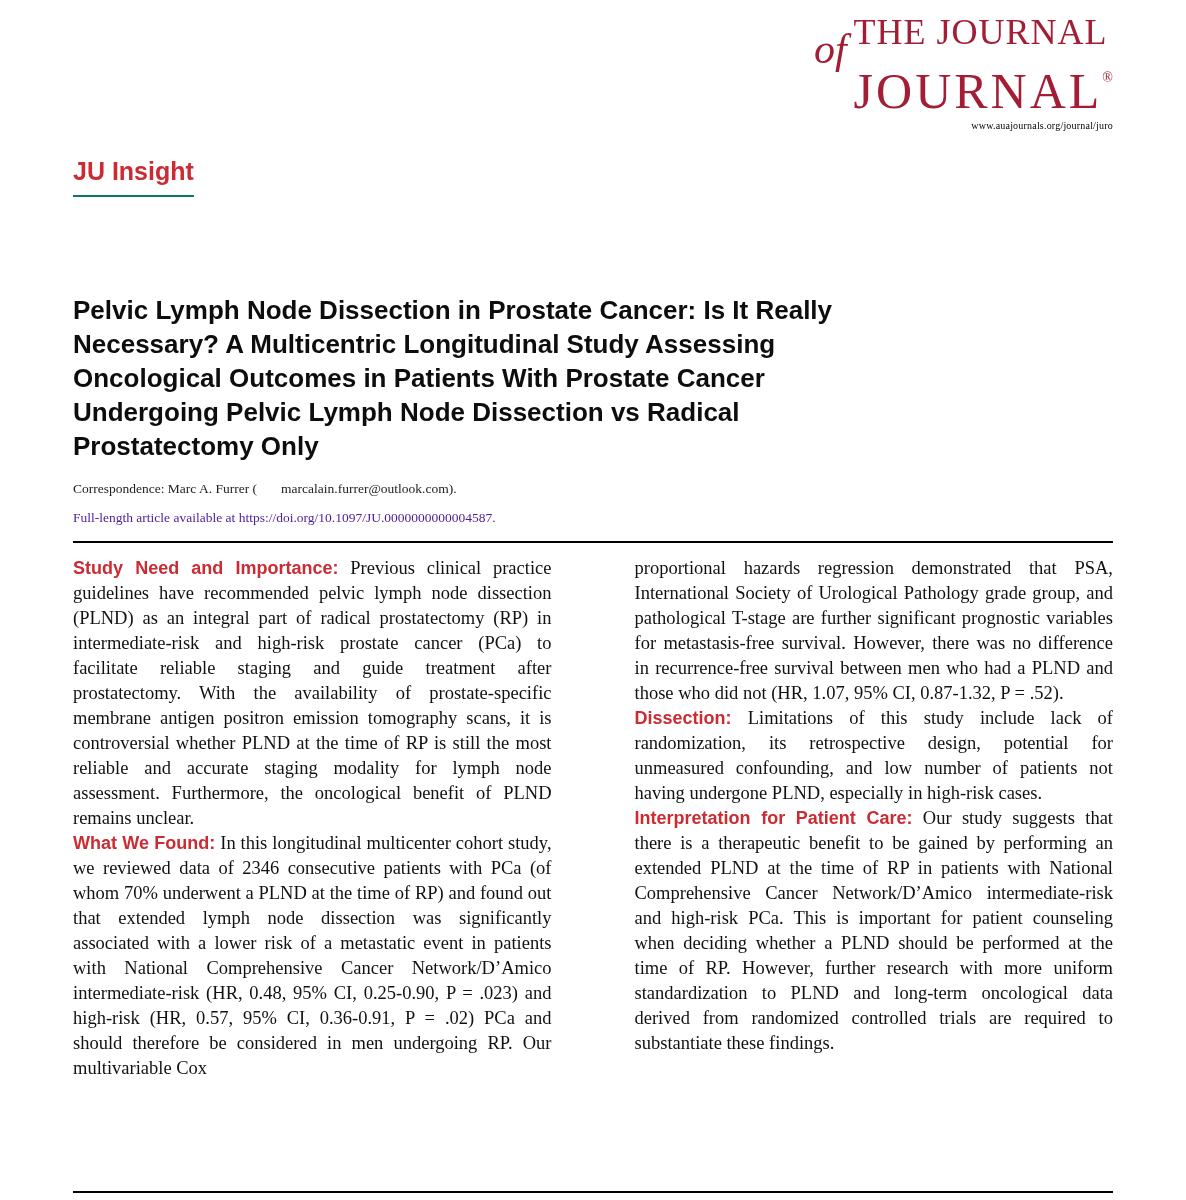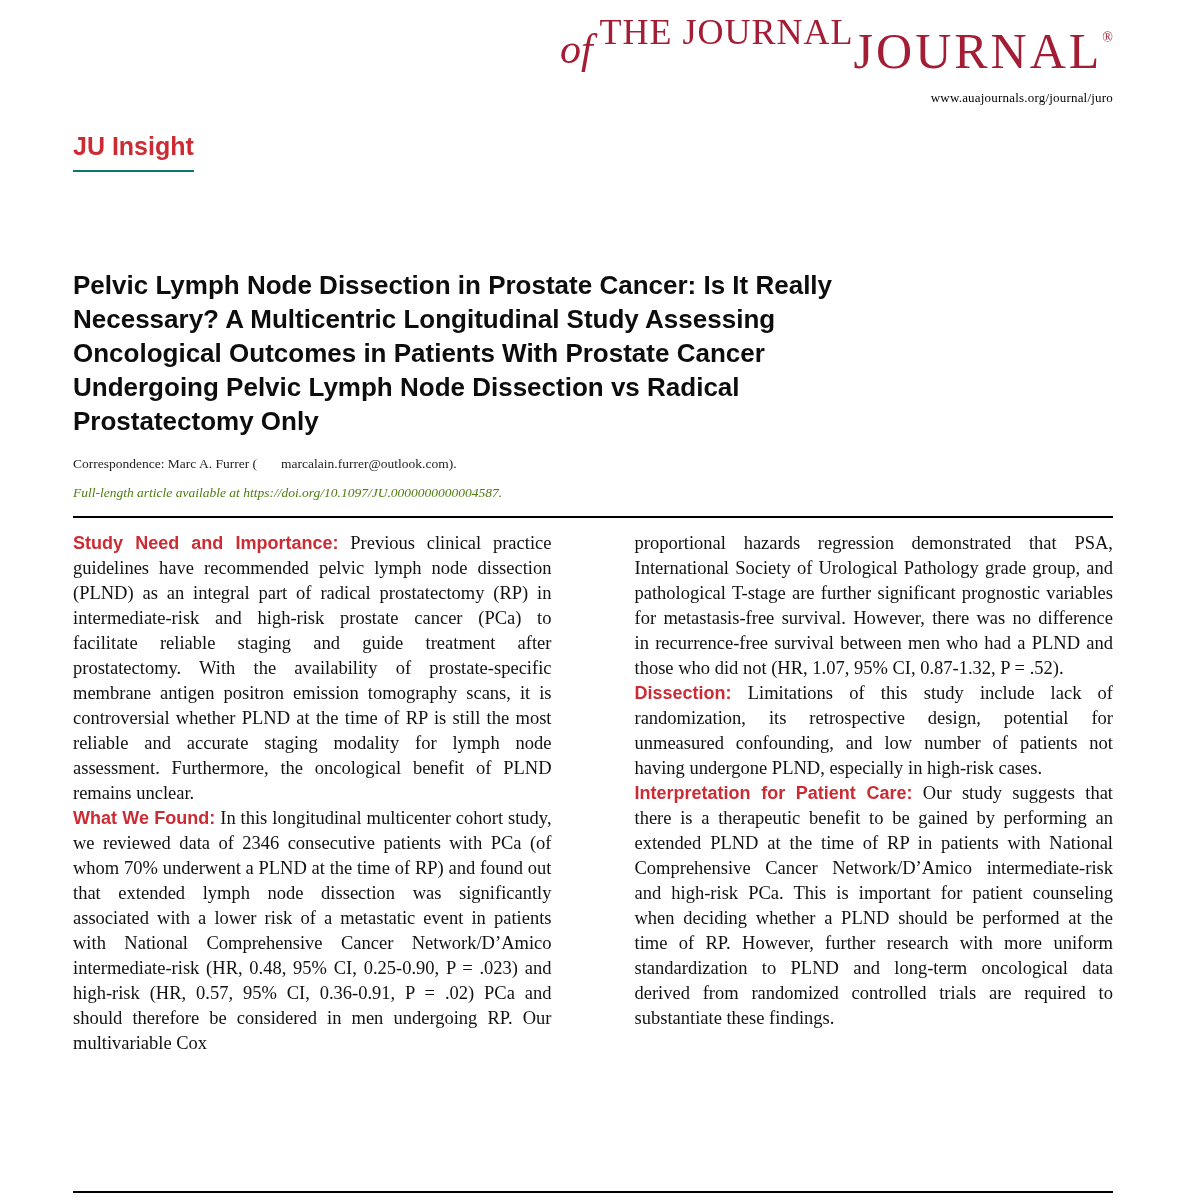--- a/index.html
+++ b/index.html
@@ -19,28 +19,28 @@
   
   .masthead { display: flex; flex-direction: column; align-items: flex-end; }
   .logo { display: flex; align-items: flex-start; color: var(--logo_red, #a31d35); }
   .logo-of {
     font-style: italic;
     font-size: 42px;
     line-height: 1;
     margin-top: 16px;
     margin-right: 7px;
   }
-  .logo-stack { display: flex; flex-direction: row; align-items: flex-start; }
+  .logo-stack { display: flex; flex-direction: column; align-items: flex-start; }
   .logo-line1 { font-size: 36px; line-height: 40px; letter-spacing: 1px; white-space: nowrap; }
   .logo-line2 { font-size: 50px; line-height: 52px; letter-spacing: 3px; white-space: nowrap; }
   .reg { font-size: 14px; vertical-align: 26px; letter-spacing: 0; }
   .journal-url {
-    font-size: 13px;
+    font-size: 10px;
     color: #000000;
-    margin-top: 13px;
+    margin-top: 3px;
     letter-spacing: 0.2px;
   }
 
   
   .insight-wrap { margin-top: 26px; }
   .insight {
     display: inline-block;
     font-family: "Liberation Sans", sans-serif;
     font-weight: bold;
     font-size: 25px;
@@ -70,22 +70,21 @@
     color: #222222;
   }
   .correspondence .email {
     color: #222222;
     cursor: pointer;
     margin-left: 24px;
   }
   .availability {
     margin-top: 13px;
     font-size: 13.5px;
-    font-style: italic;
-    color: #4d7c0f;
+    color: #4c1d95;
   }
 
   
   .rule { border: none; background: #000000; height: 2px; }
   .top-rule { margin-top: 15px; }
   .bottom-rule { position: absolute; left: 73px; right: 73px; bottom: 7px; }
 
   
   .columns {
     display: flex;

